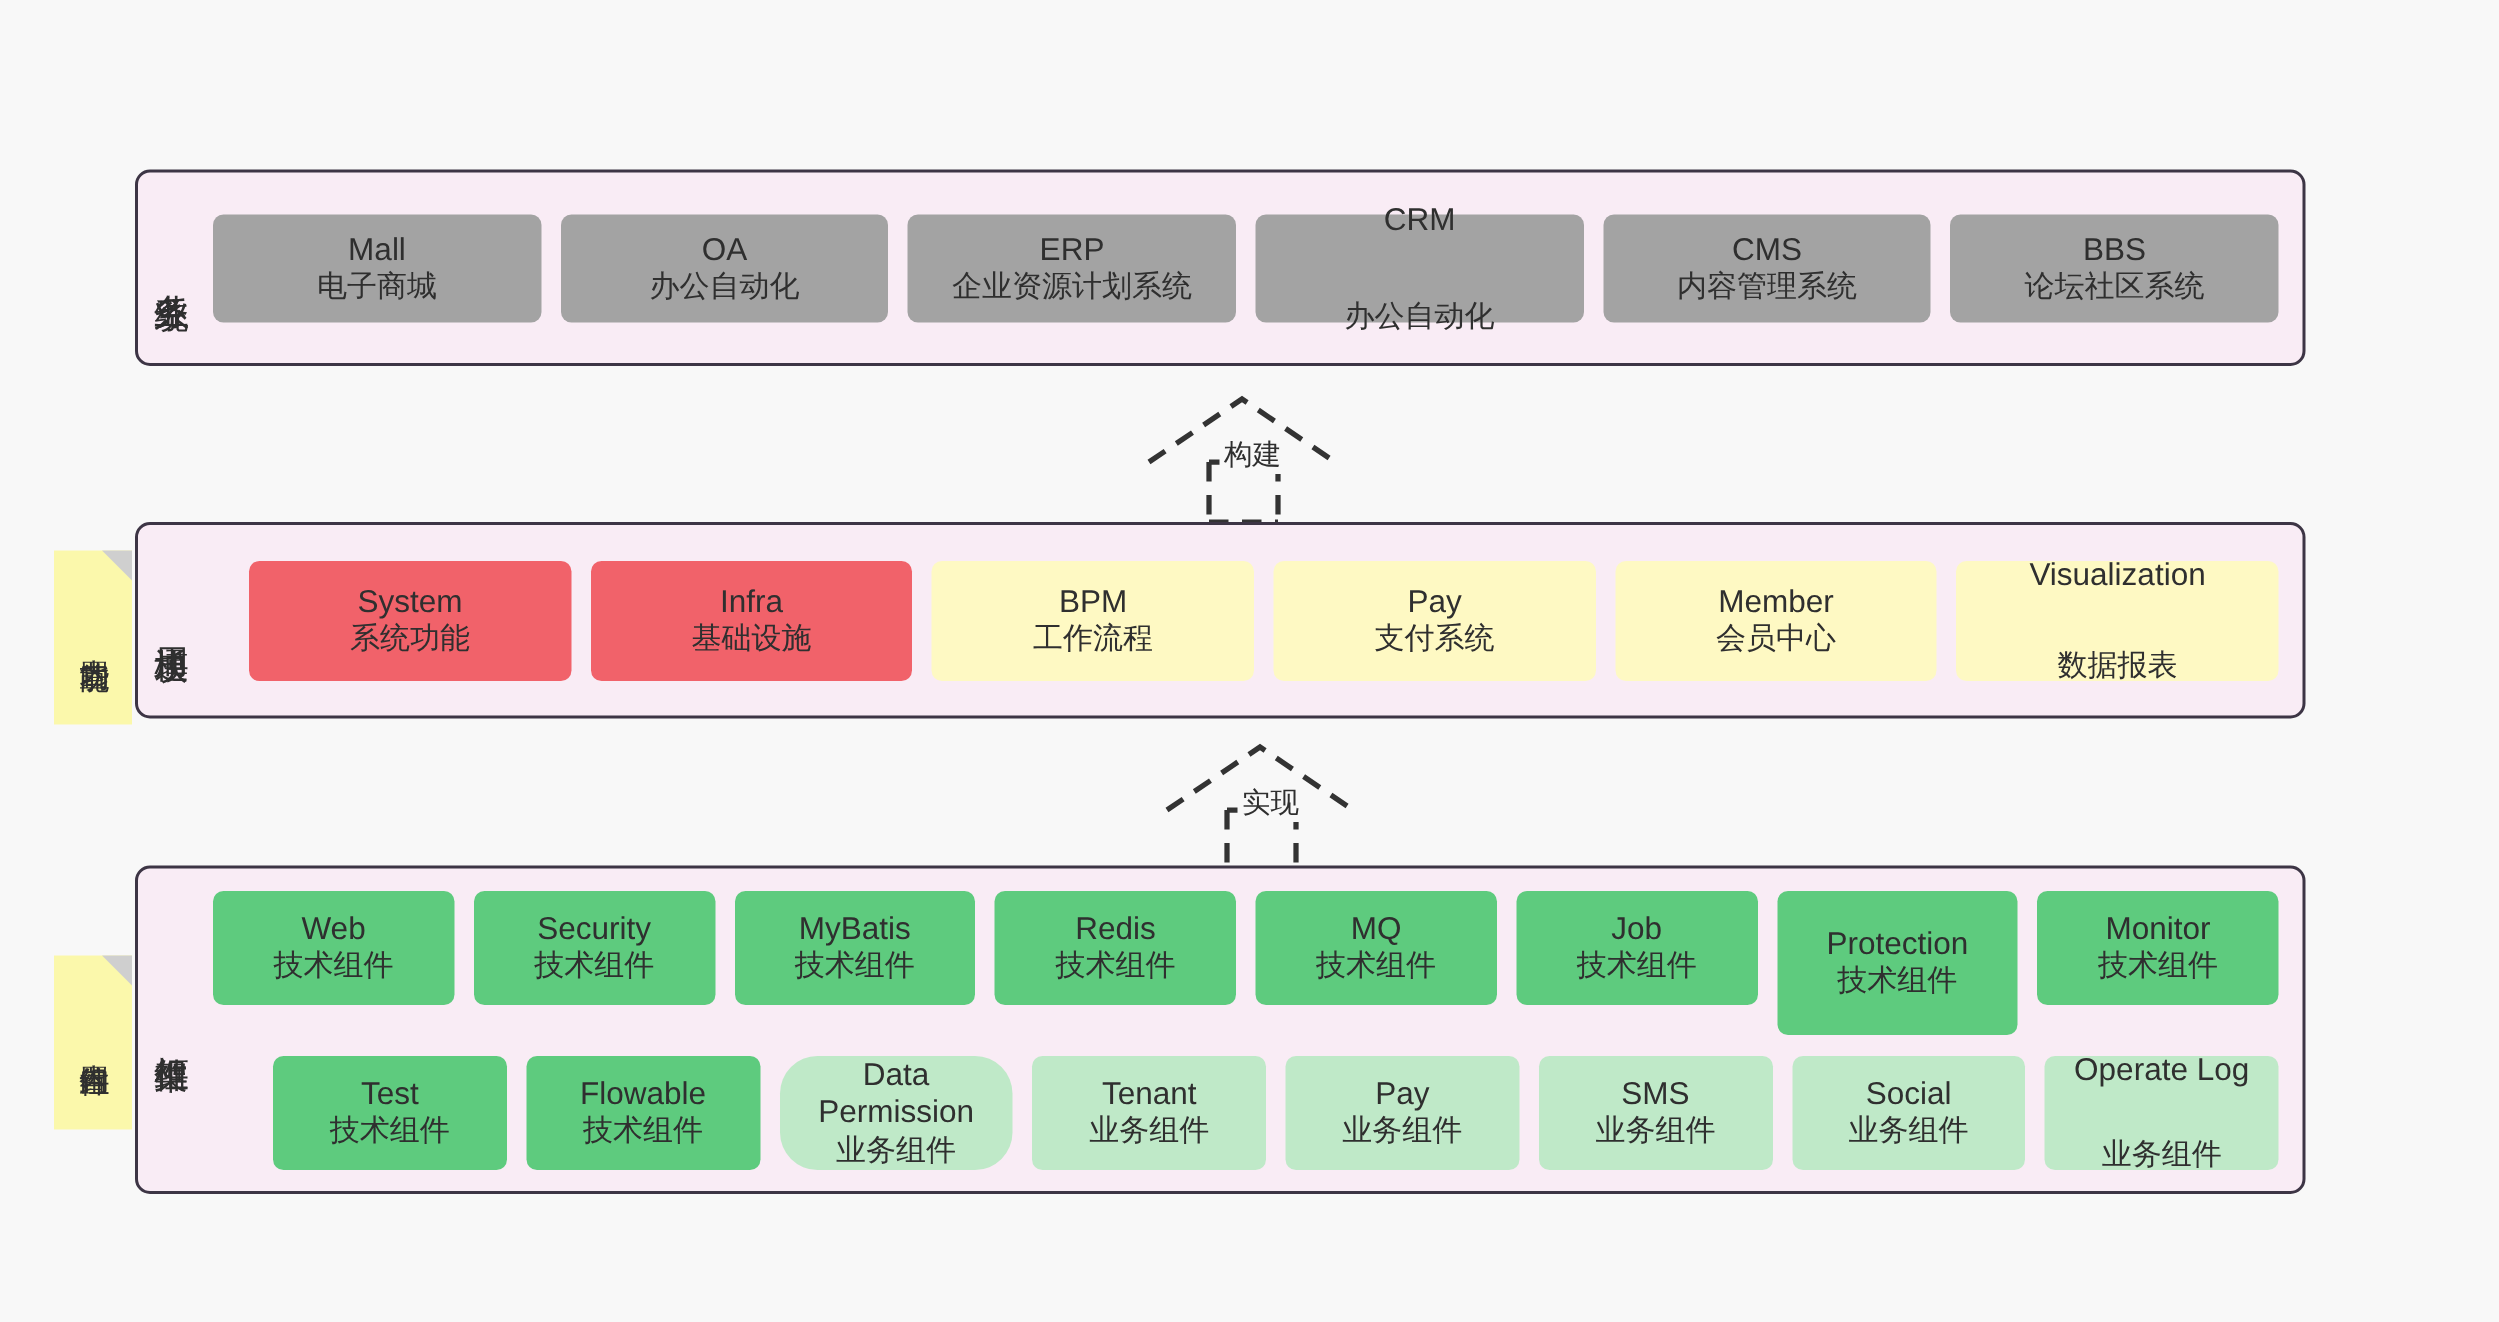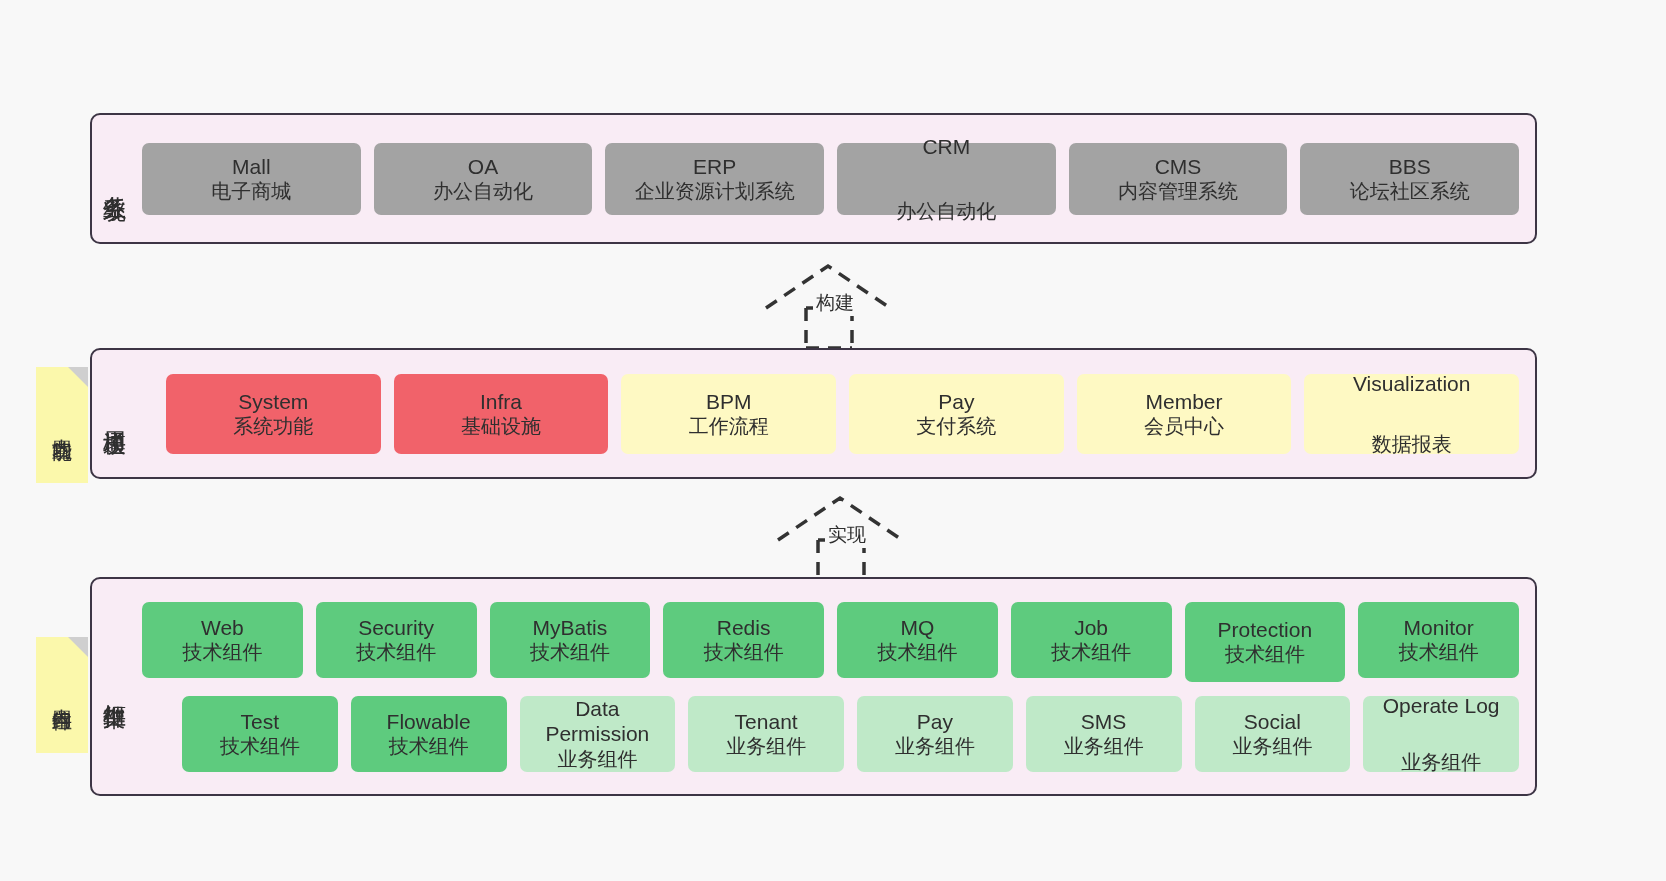--- a/index.html
+++ b/index.html
@@ -249,40 +249,40 @@
           <span class="cn">技术组件</span>
         </div>
         <div class="node n-green" style="height:76px;">
           <span class="en">MQ</span>
           <span class="cn">技术组件</span>
         </div>
         <div class="node n-green" style="height:76px;">
           <span class="en">Job</span>
           <span class="cn">技术组件</span>
         </div>
-        <div class="node n-green" style="height:80px;">
+        <div class="node n-green" style="height:96px;">
           <span class="en">Protection</span>
           <span class="cn">技术组件</span>
         </div>
         <div class="node n-green" style="height:76px;">
           <span class="en">Monitor</span>
           <span class="cn">技术组件</span>
         </div>
       </div>
 
       <div class="row">
         <div class="node n-green" style="height:76px;margin-left:40px;">
           <span class="en">Test</span>
           <span class="cn">技术组件</span>
         </div>
         <div class="node n-green" style="height:76px;">
           <span class="en">Flowable</span>
           <span class="cn">技术组件</span>
         </div>
-        <div class="node n-lightgreen" style="height:76px;">
+        <div class="node n-lightgreen" style="height:76px;border-radius:25px;">
           <span class="en">Data Permission</span>
           <span class="cn">业务组件</span>
         </div>
         <div class="node n-lightgreen" style="height:76px;">
           <span class="en">Tenant</span>
           <span class="cn">业务组件</span>
         </div>
         <div class="node n-lightgreen" style="height:76px;">
           <span class="en">Pay</span>
           <span class="cn">业务组件</span>

